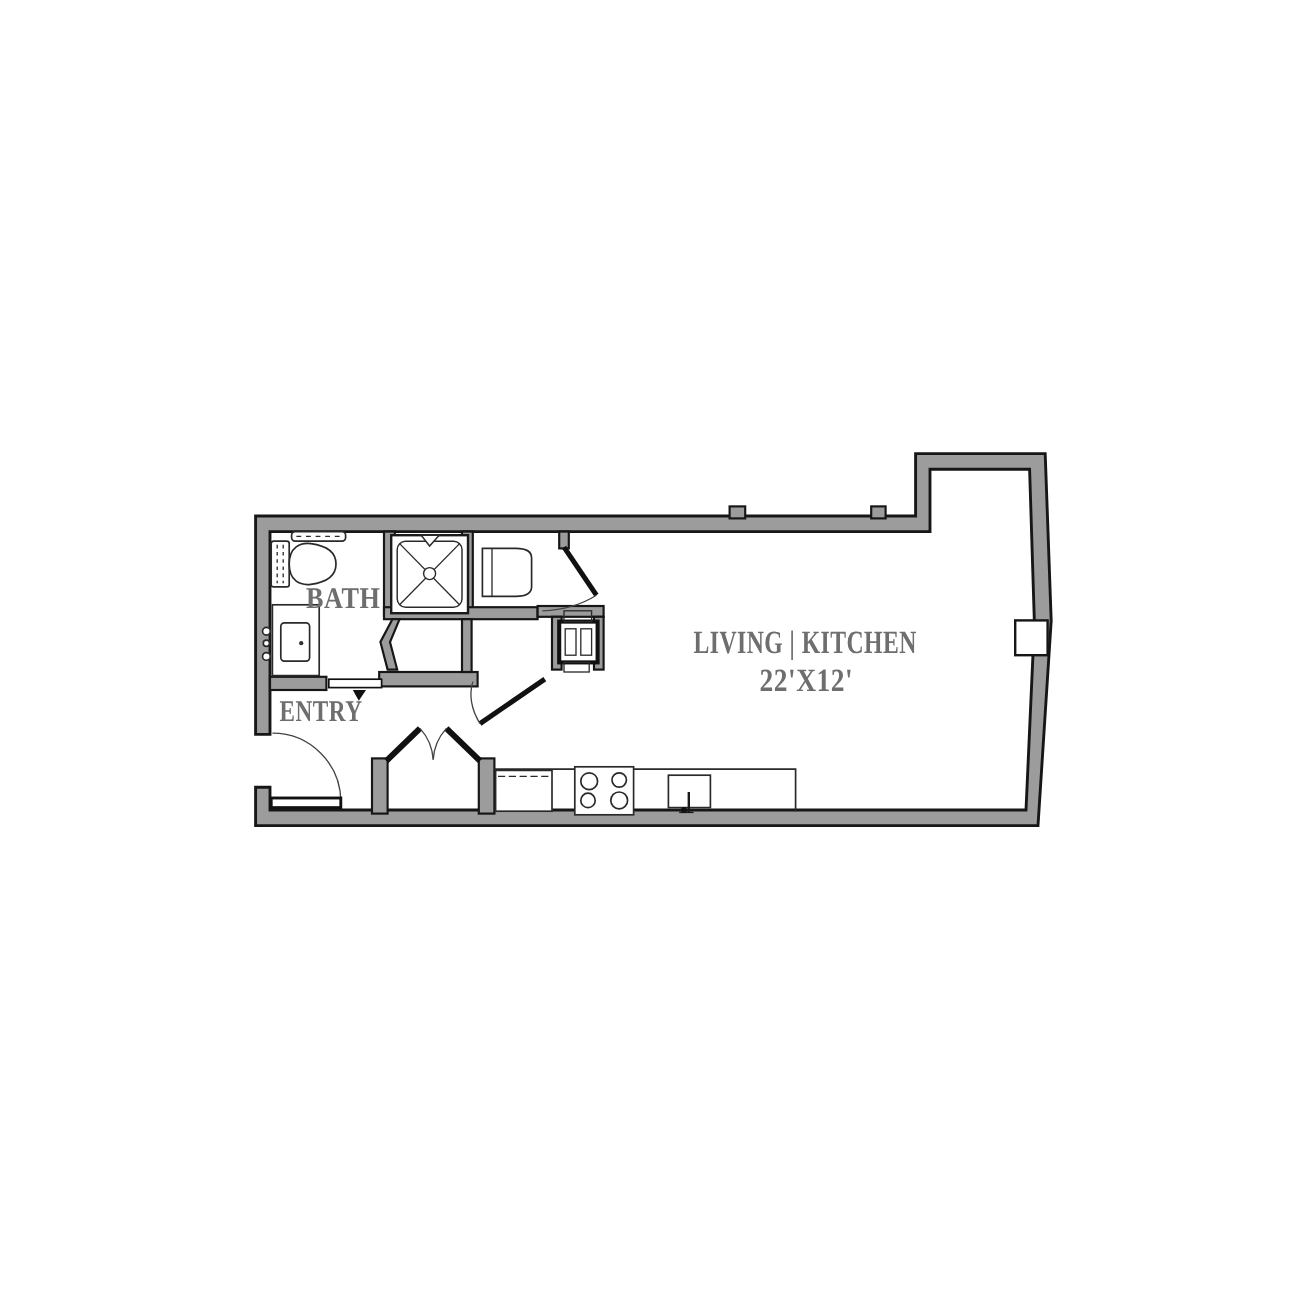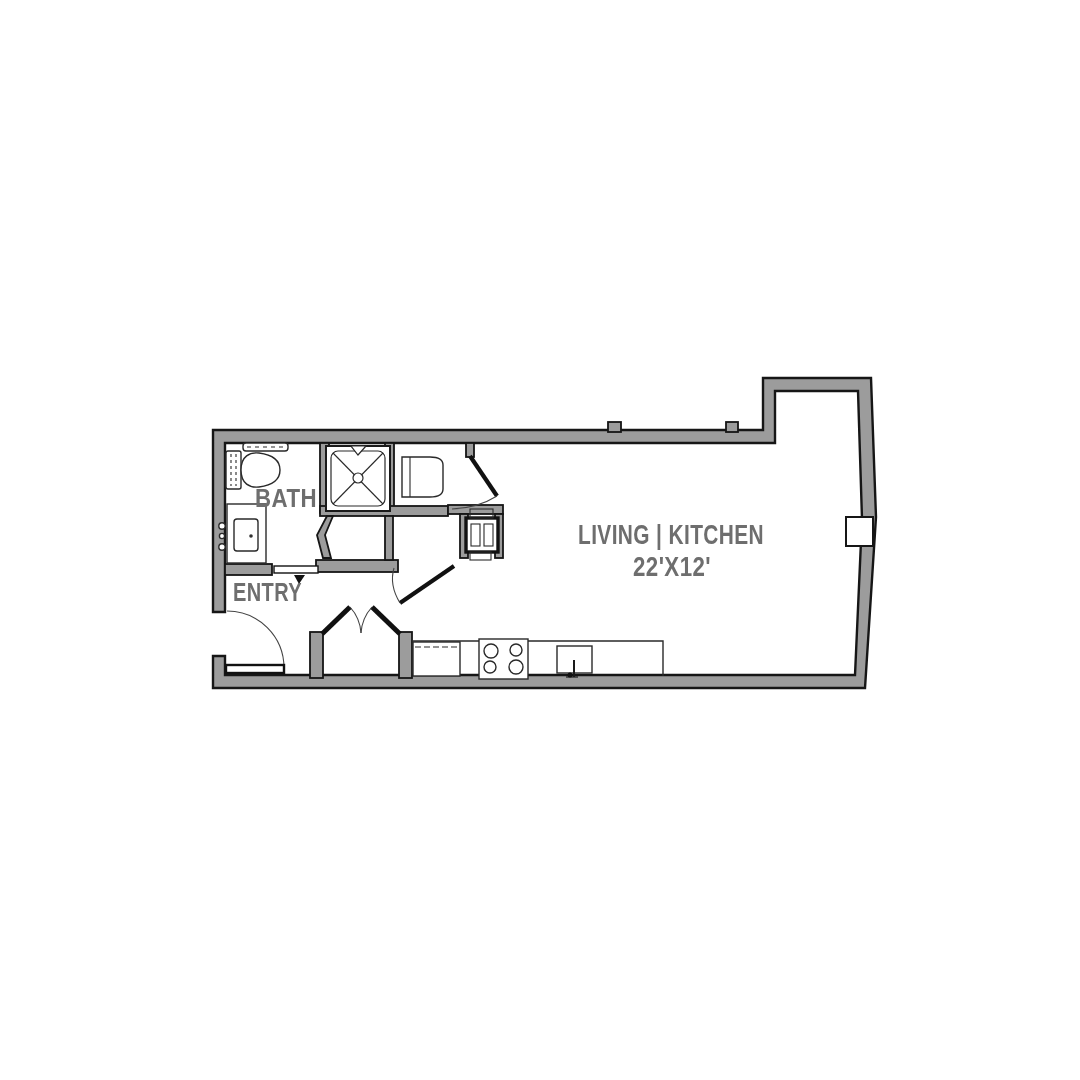--- a/index.html
+++ b/index.html
@@ -1,17 +1,17 @@
 <!DOCTYPE html>
 <html><head>
 <meta charset="utf-8">
 <style>
   html,body{margin:0;padding:0;background:#ffffff;}
   .canvas{position:relative;width:1080px;height:1080px;background:#ffffff;overflow:hidden;
-          font-family:Liberation Sans, sans-serif;}
+          font-family:Liberation Serif, serif;}
   svg{position:absolute;left:0;top:0;}
   .wall{fill:#9c9c9c;stroke:#161616;stroke-width:2.4;stroke-linejoin:miter;}
   .wall-thin{fill:#9c9c9c;stroke:#161616;stroke-width:1.8;}
   .fixture{fill:#ffffff;stroke:#2a2a2a;stroke-width:1.4;}
   .fixture-thin{fill:none;stroke:#2a2a2a;stroke-width:1.1;}
   .door-panel{stroke:#111111;stroke-width:4.2;stroke-linecap:butt;}
   .door-panel-heavy{stroke:#111111;stroke-width:5;stroke-linecap:butt;}
   .door-arc{fill:none;stroke:#444444;stroke-width:1.1;}
   .label{fill:#6e6e6e;font-weight:bold;letter-spacing:0.5px;}
 </style>

